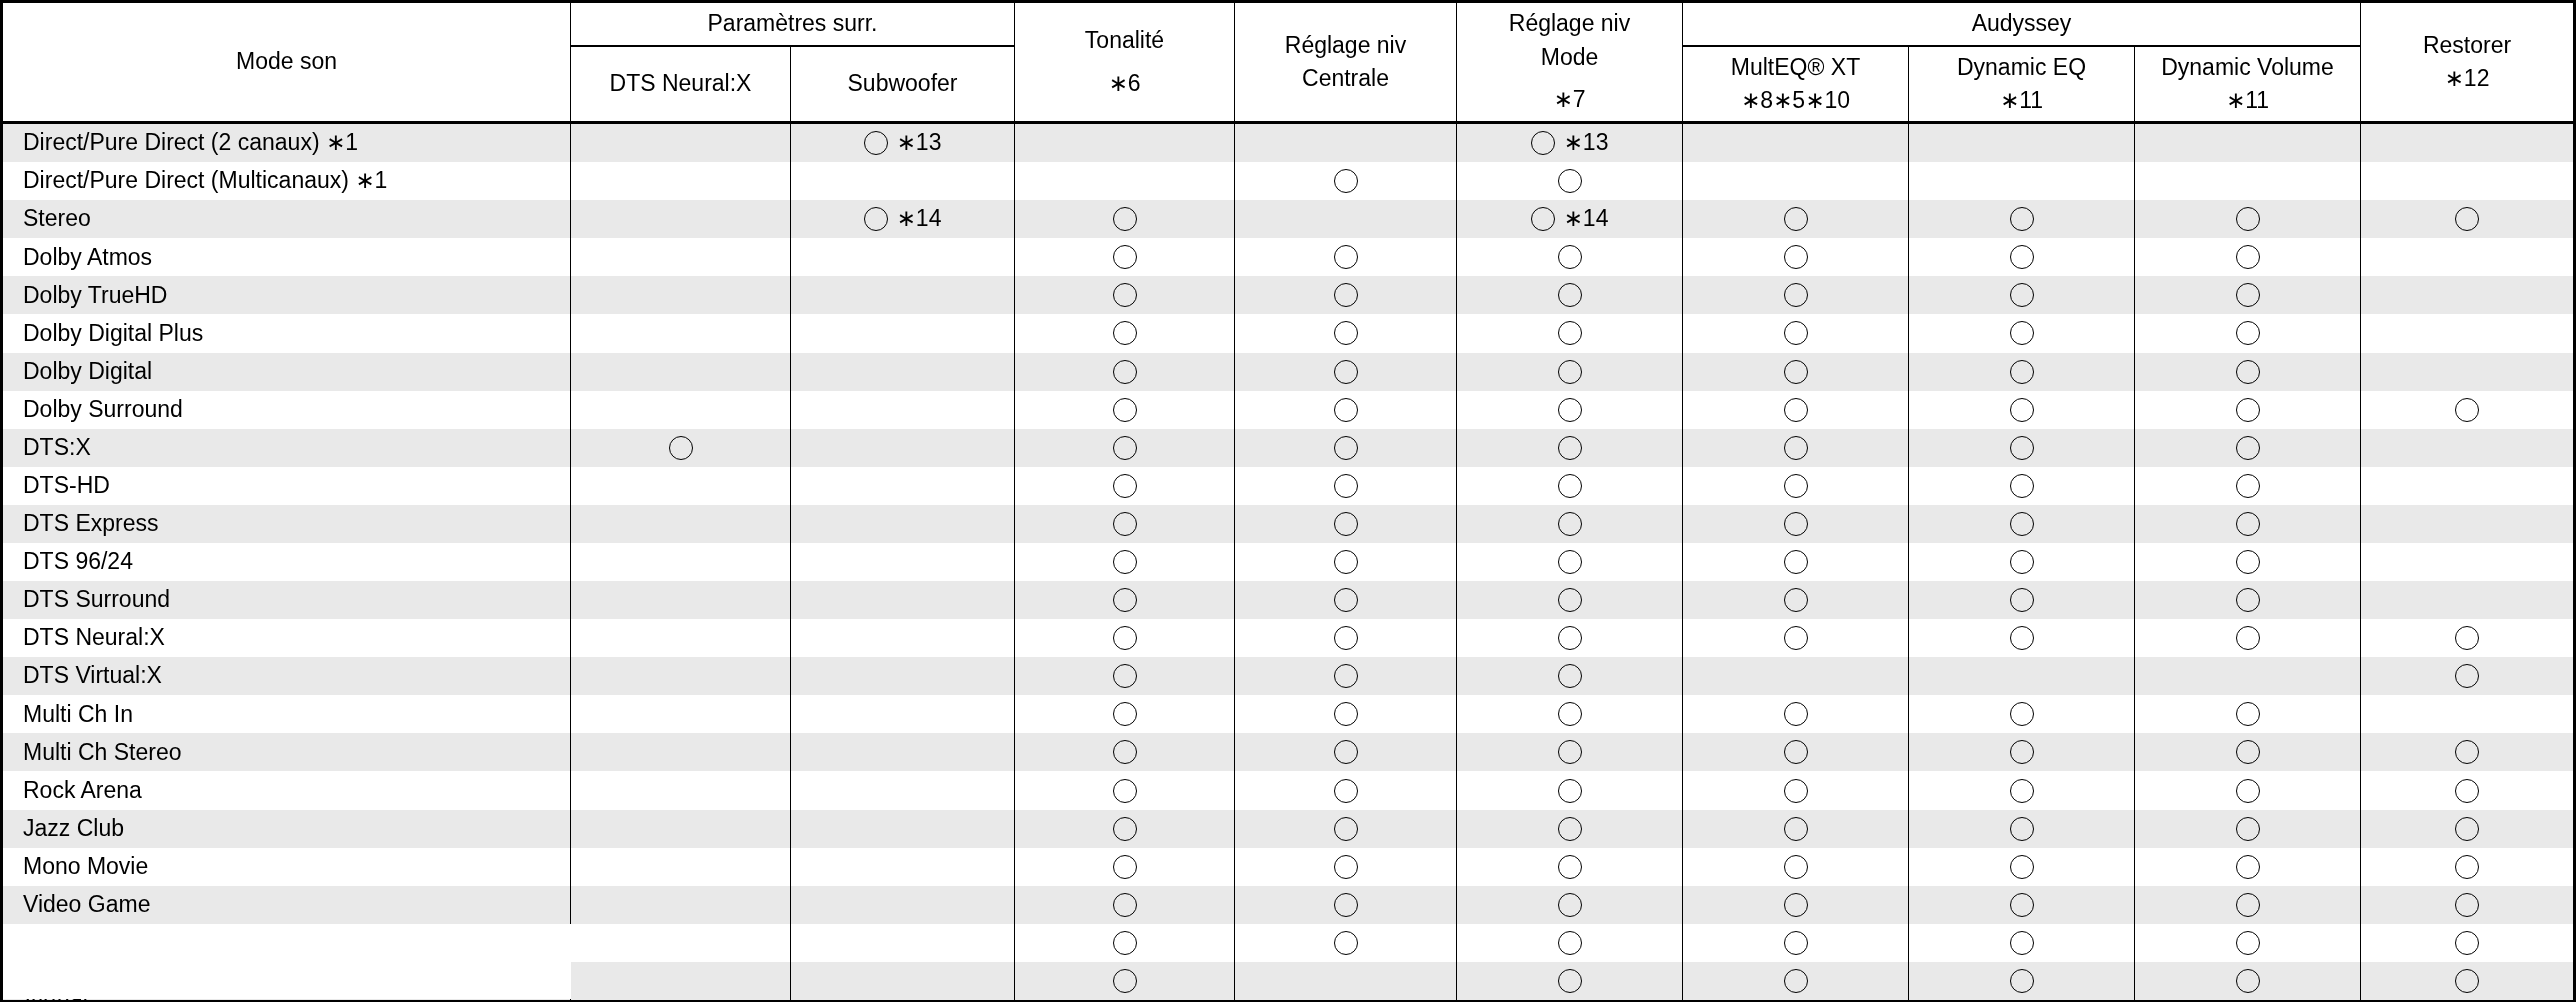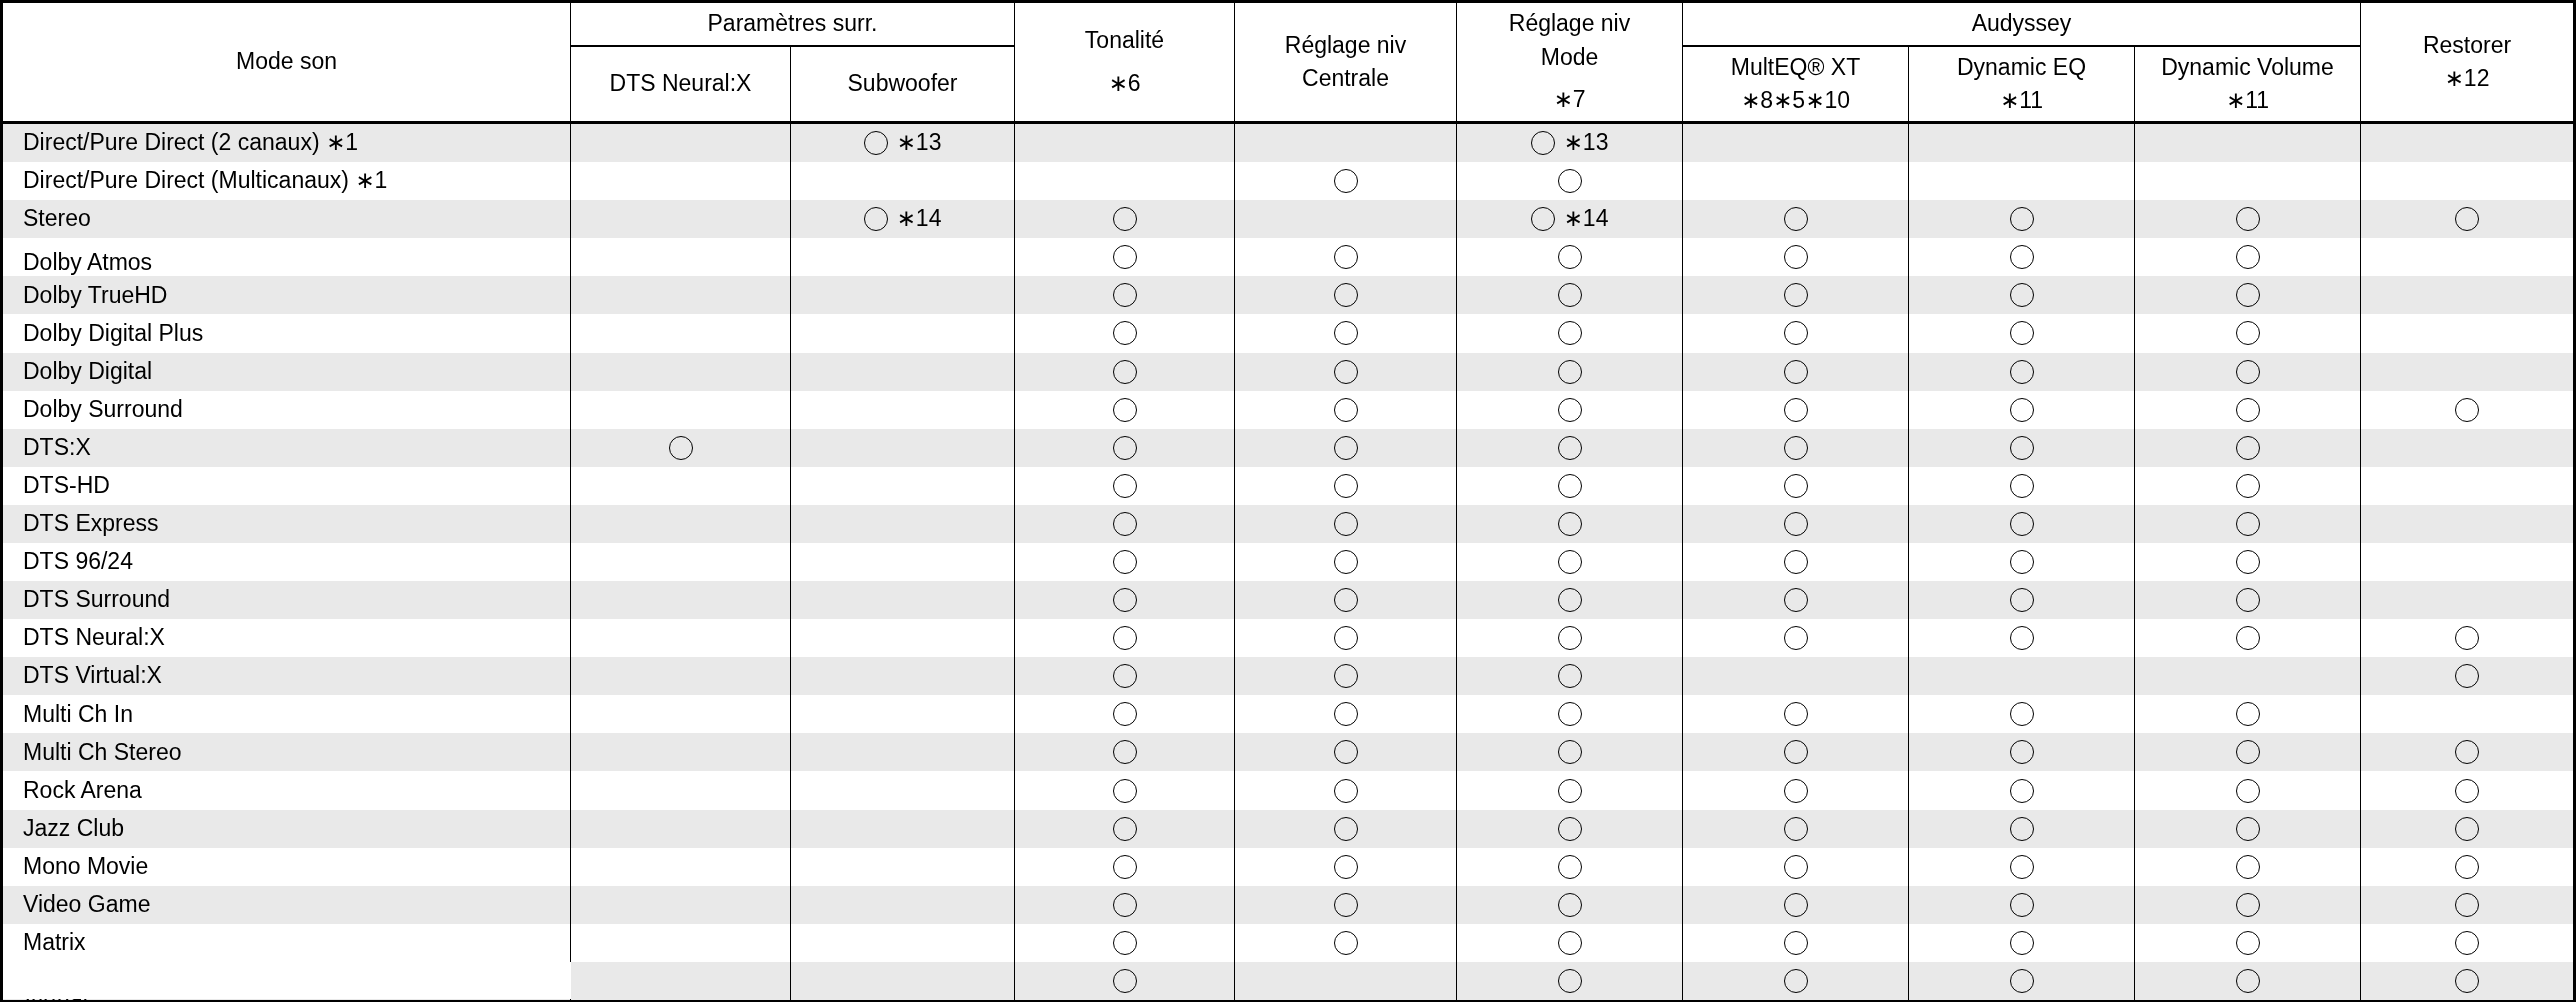--- a/index.html
+++ b/index.html
@@ -179,21 +179,21 @@
       </div>
       <div class="cell stripe" style="grid-area: 5 / 8;">
         <span class="circle"></span>
       </div>
       <div class="cell stripe" style="grid-area: 5 / 9;">
         <span class="circle"></span>
       </div>
       <div class="cell stripe no-r" style="grid-area: 5 / 10;">
         <span class="circle"></span>
       </div>
-      <div class="cell label-cell" style="grid-area: 6 / 1; align-items: flex-end;">
+      <div class="cell label-cell" style="grid-area: 6 / 1;">
         <span>Dolby Atmos</span>
       </div>
       <div class="cell" style="grid-area: 6 / 2;"></div>
       <div class="cell" style="grid-area: 6 / 3;"></div>
       <div class="cell" style="grid-area: 6 / 4;">
         <span class="circle"></span>
       </div>
       <div class="cell" style="grid-area: 6 / 5;">
         <span class="circle"></span>
       </div>
@@ -623,23 +623,20 @@
       </div>
       <div class="cell stripe" style="grid-area: 23 / 8;">
         <span class="circle"></span>
       </div>
       <div class="cell stripe" style="grid-area: 23 / 9;">
         <span class="circle"></span>
       </div>
       <div class="cell stripe no-r" style="grid-area: 23 / 10;">
         <span class="circle"></span>
       </div>
-      <div class="cell label-cell" style="grid-area: 24 / 1;">
-        <span>Matrix</span>
-      </div>
       <div class="cell" style="grid-area: 24 / 2;"></div>
       <div class="cell" style="grid-area: 24 / 3;"></div>
       <div class="cell" style="grid-area: 24 / 4;">
         <span class="circle"></span>
       </div>
       <div class="cell" style="grid-area: 24 / 5;">
         <span class="circle"></span>
       </div>
       <div class="cell" style="grid-area: 24 / 6;">
         <span class="circle"></span>

